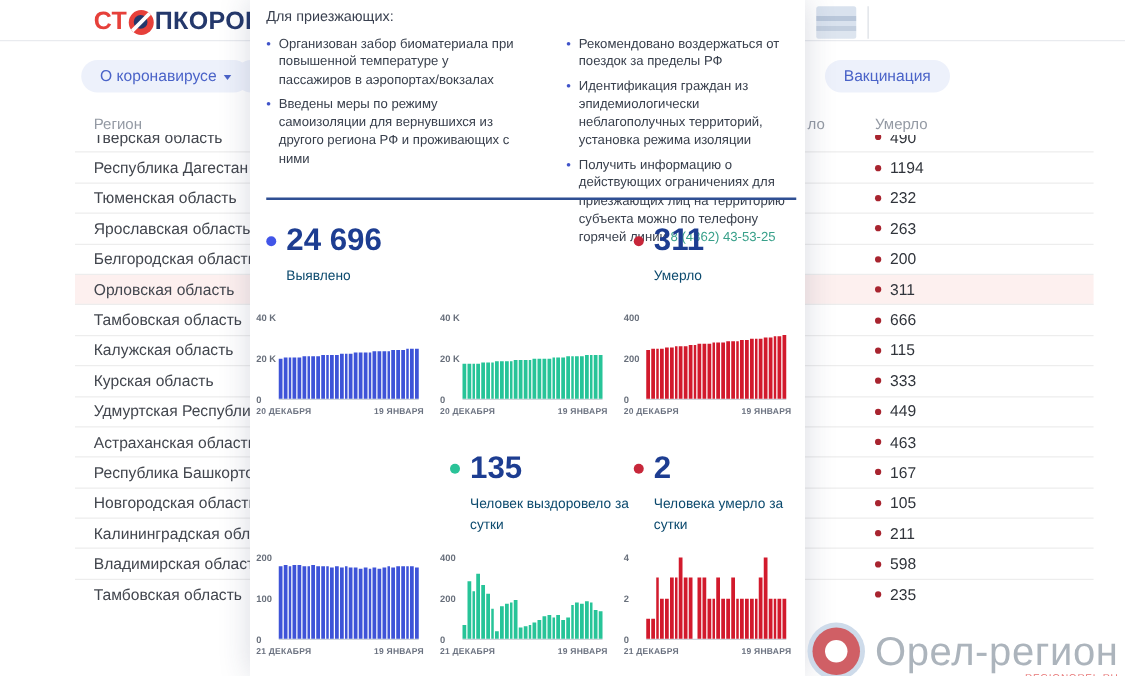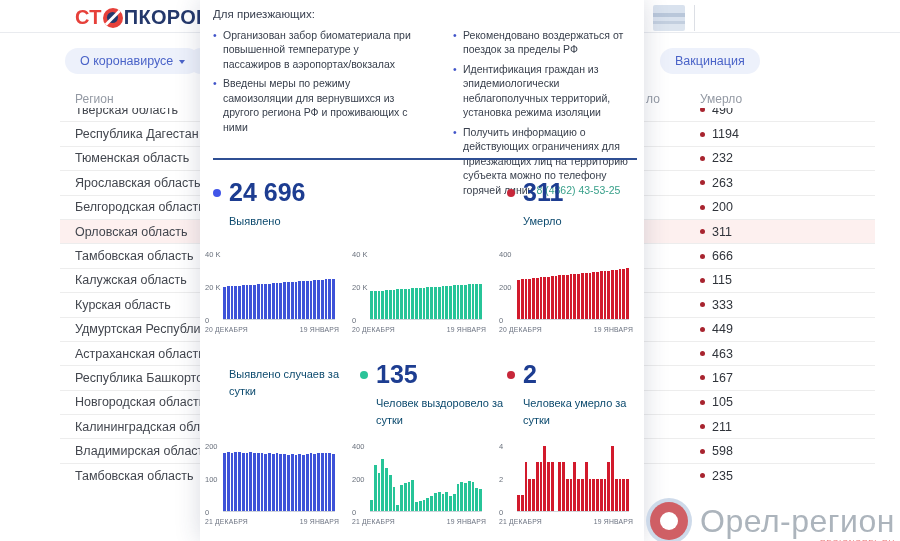--- a/index.html
+++ b/index.html
@@ -64,21 +64,21 @@
   .m-divider { position:absolute; left:13px; top:158px; width:424px; height:2px; background:#2f4f93; }
 
   .stat { position:absolute; width:140px; }
   .stat.r1 { top:178px; } .stat.r2 { top:360px; }
   .stat.c0 { left:13px; } .stat.c1 { left:160px; } .stat.c2 { left:307px; }
   .stat-num { display:flex; align-items:center; font-size:25px; font-weight:700; color:#1d3d91; }
   .sdot { width:8px; height:8px; border-radius:50%; margin-right:8px; flex:0 0 auto; }
   .stat-label { margin-left:16px; margin-top:6px; width:130px;
     font-size:11px; line-height:17px; color:#0c4a6e; font-weight:500; }
 
-  .chart { position:absolute; width:134px; height:96px; }
+  .chart { position:absolute; width:134px; height:96px;font-weight:bold; }
   .chart.r1 { top:246px; } .chart.r2 { top:438px; }
   .chart.c0 { left:5px; } .chart.c1 { left:152px; } .chart.c2 { left:299px; }
   .chart .ylab { position:absolute; left:0; transform:translateY(-50%);
     font-size:7.5px; color:#69707c; }
   .chart .plot { position:absolute; left:18px; right:4px; top:8px; height:66px;
     display:flex; align-items:flex-end; gap:1px; border-bottom:1px solid #cfd4da; }
   .chart .bar { flex:1 1 auto; }
   .chart .xlabs { position:absolute; left:0; right:0; top:80px; display:flex;
     justify-content:space-between; font-size:6.8px; color:#6b7280; letter-spacing:.2px; }
 
@@ -391,21 +391,20 @@
         <div class="bar" style="height: 77%; background: rgb(210, 26, 44);"></div>
         <div class="bar" style="height: 77.75%; background: rgb(210, 26, 44);"></div>
       </div>
       <div class="xlabs">
         <span>20 ДЕКАБРЯ</span>
         <span>19 ЯНВАРЯ</span>
       </div>
     </div>
 
   <div class="stat r2 c0">
-    <div class="stat-label">Выявлено случаев за сутки</div>
   </div>
   <div class="stat r2 c1">
     <div class="stat-num">
         <i class="sdot" style="background: rgb(42, 195, 152);"></i>
         <span>135</span>
       </div>
     <div class="stat-label">Человек выздоровело за сутки</div>
   </div>
   <div class="stat r2 c2">
     <div class="stat-num">

